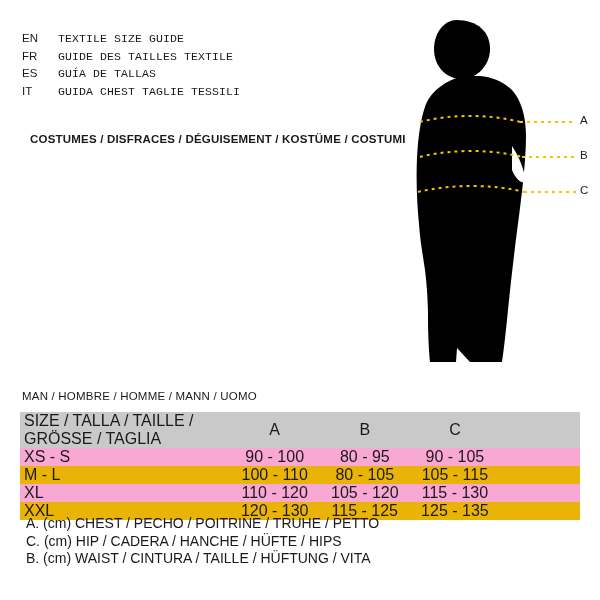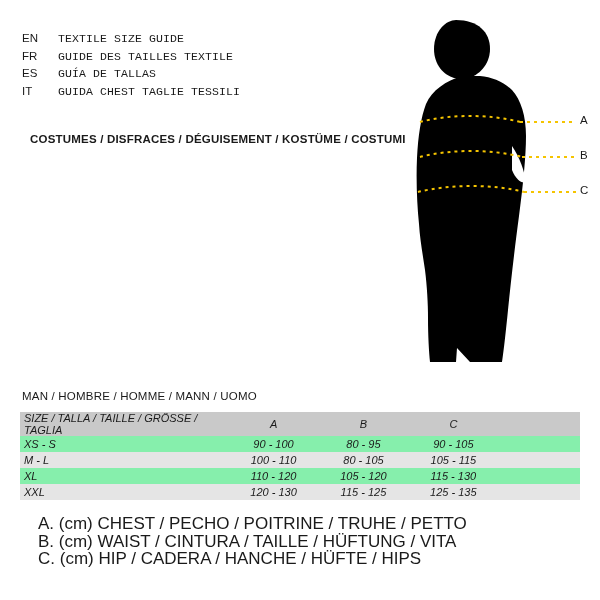--- a/index.html
+++ b/index.html
@@ -85,53 +85,52 @@
     font-weight: normal;
     letter-spacing: 0.2px;
   }
 
   table.size-table {
     position: absolute;
     left: 20px;
     top: 412px;
     width: 560px;
     border-collapse: collapse;
-    font-size: 11px;
-    font-style: italic;
+    font-size: 16px;
   }
   table.size-table td, table.size-table th {
     padding: 0;
     height: 16px;
     font-weight: normal;
     text-align: left;
     color: #1a1a1a;
   }
   .row-head td {
     background: #c9c9c9;
     font-weight: bold;
     height: 17px;
   }
-  .row-shade td { background: #86efac; }
-  .row-plain td { background: #e5e5e5; }
+  .row-shade td { background: #f9a8d4; }
+  .row-plain td { background: #eab308; }
   .col-size {
     width: 240px;
     padding-left: 4px !important;
   }
   .col-val {
     width: 106px;
     text-align: center !important;
   }
   .col-pad { width: 100px; }
 
   
   .notes {
     position: absolute;
-    left: 38px;
+    left: 26px;
     top: 515px;
-    font-size: 17px;
+    font-size: 14px;
     line-height: 17.5px;
   }
 </style>
 </head>
 <body>
 
 <div class="page">
 
   <div class="lang-block">
     <div class="lang-row">
@@ -228,17 +227,17 @@
         <td class="col-val">120 - 130</td>
         <td class="col-val">115 - 125</td>
         <td class="col-val">125 - 135</td>
         <td class="col-pad"></td>
       </tr>
     </tbody>
   </table>
 
   <div class="notes">
     <div>A. (cm) CHEST / PECHO / POITRINE / TRUHE / PETTO</div>
+    <div>C. (cm) HIP / CADERA / HANCHE / HÜFTE / HIPS</div>
     <div>B. (cm) WAIST / CINTURA / TAILLE / HÜFTUNG / VITA</div>
-    <div>C. (cm) HIP / CADERA / HANCHE / HÜFTE / HIPS</div>
   </div>
 
 </div>
 
 </body></html>

